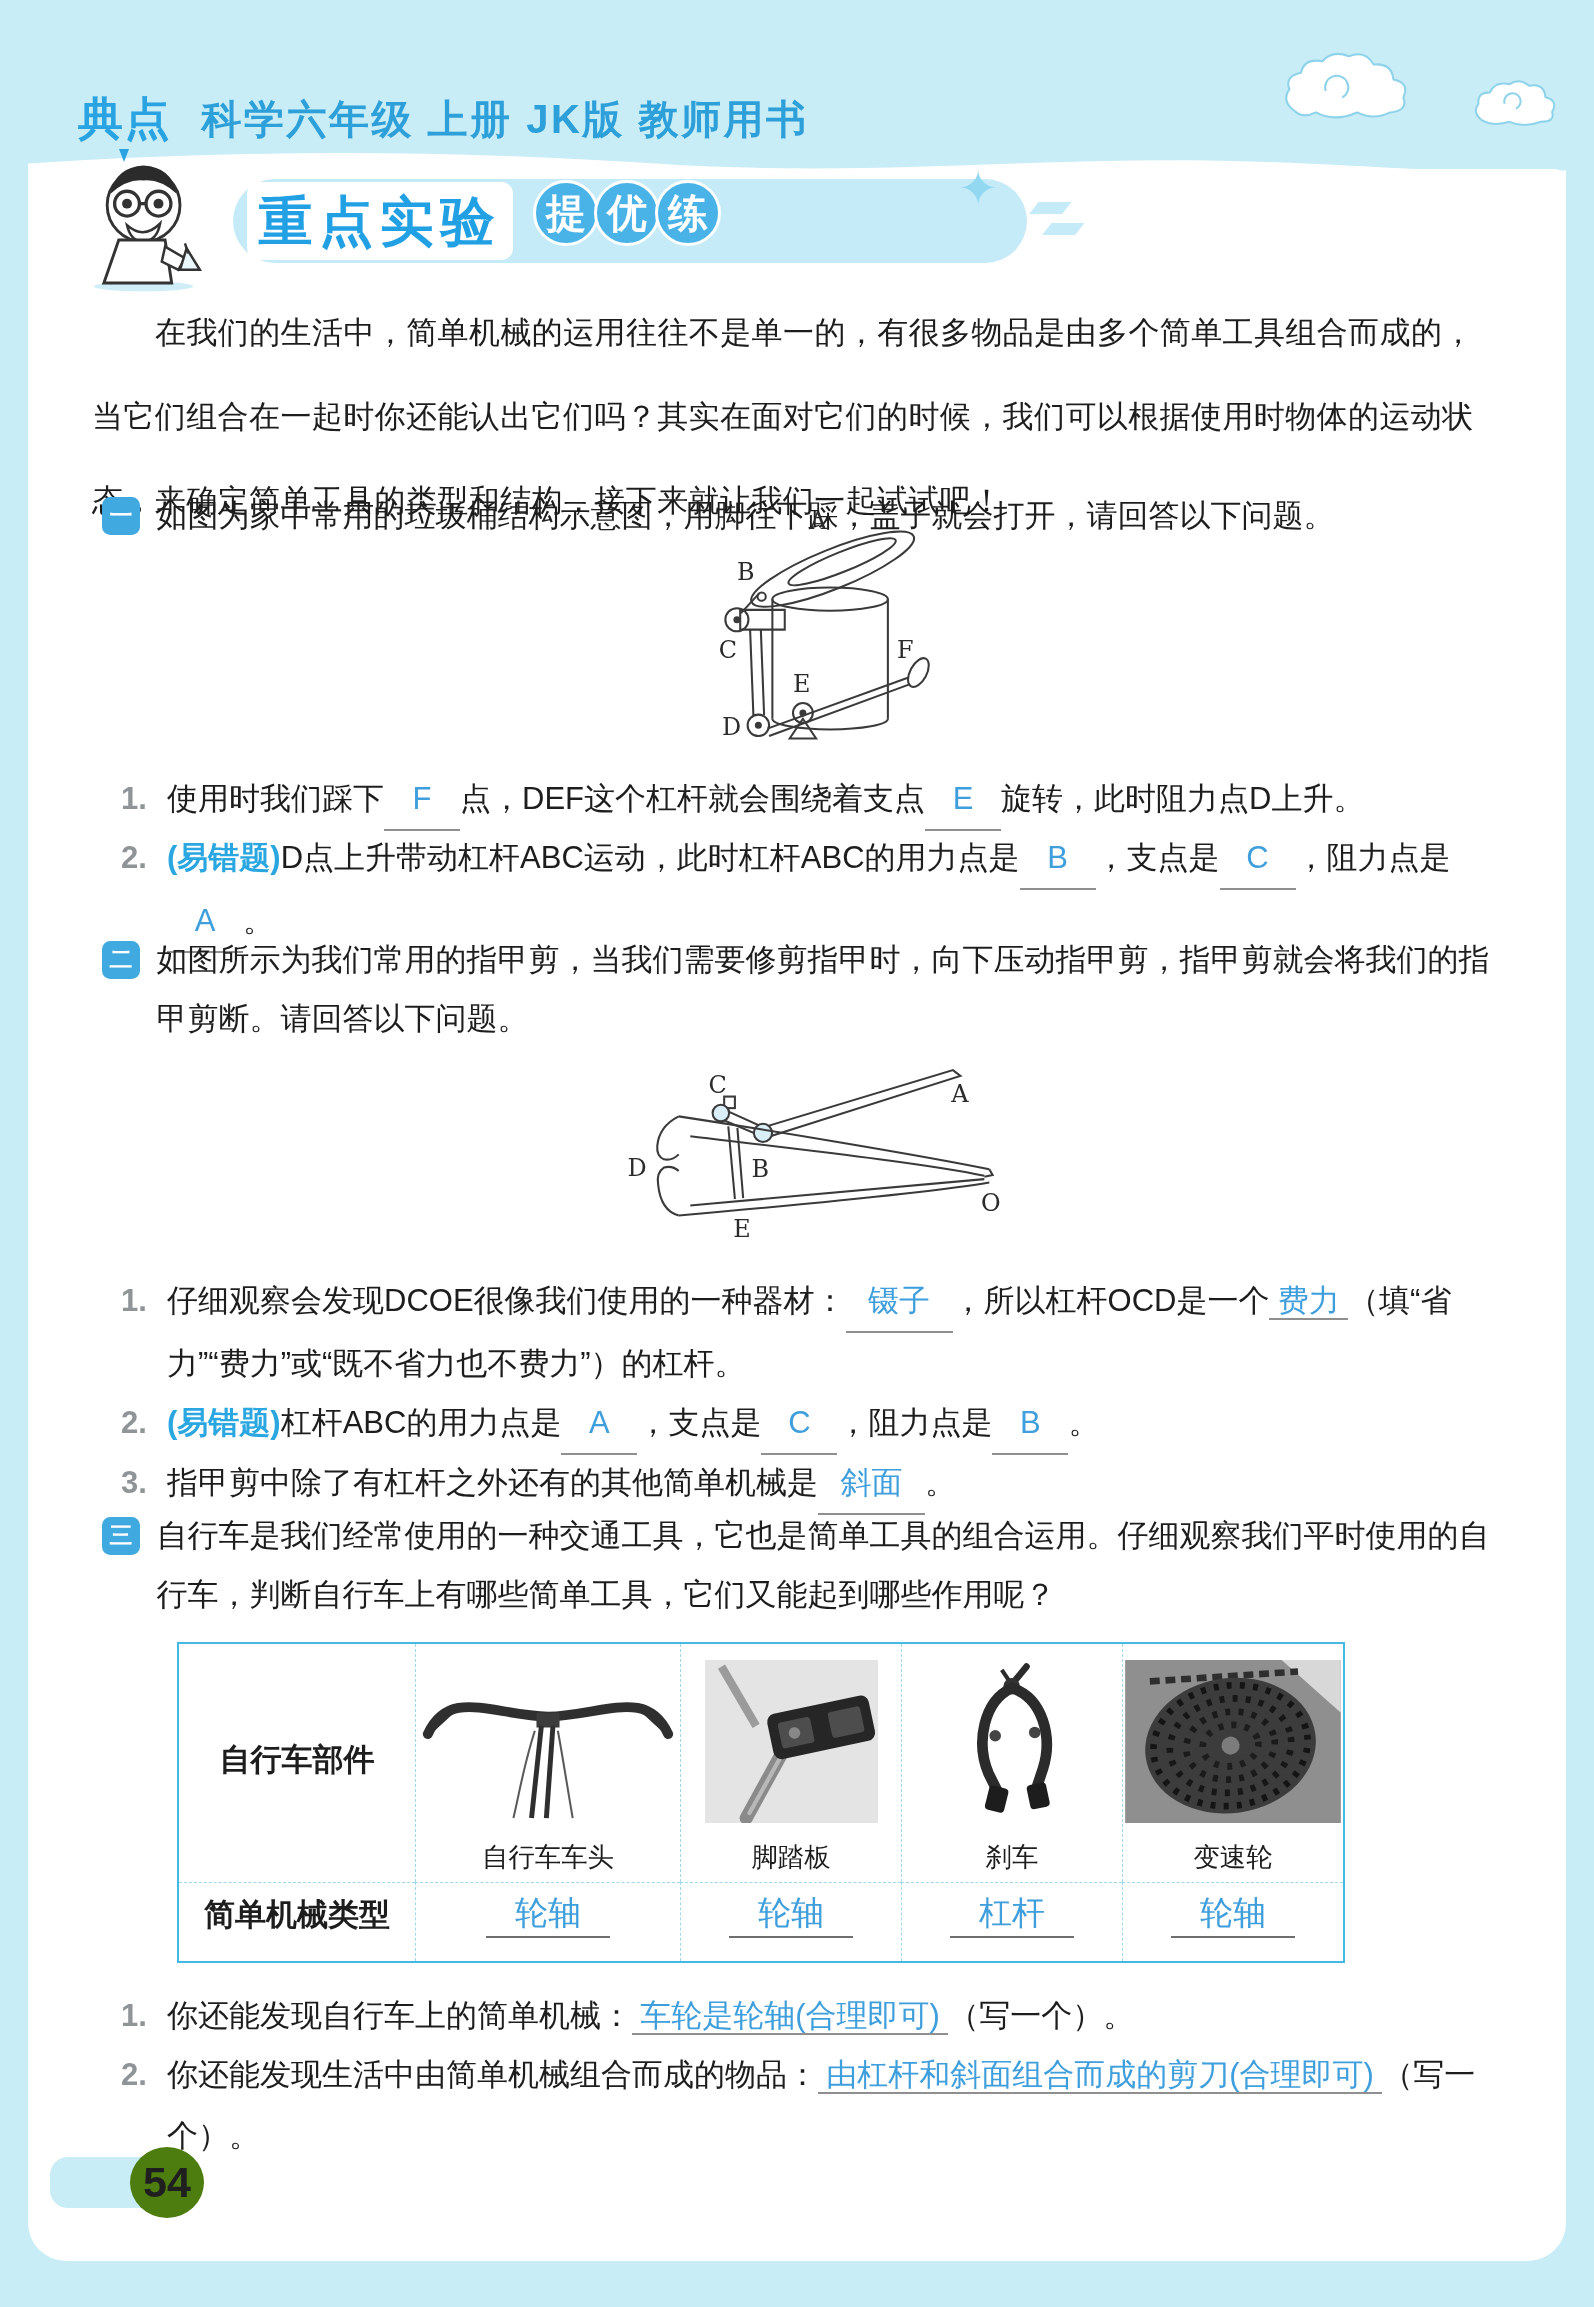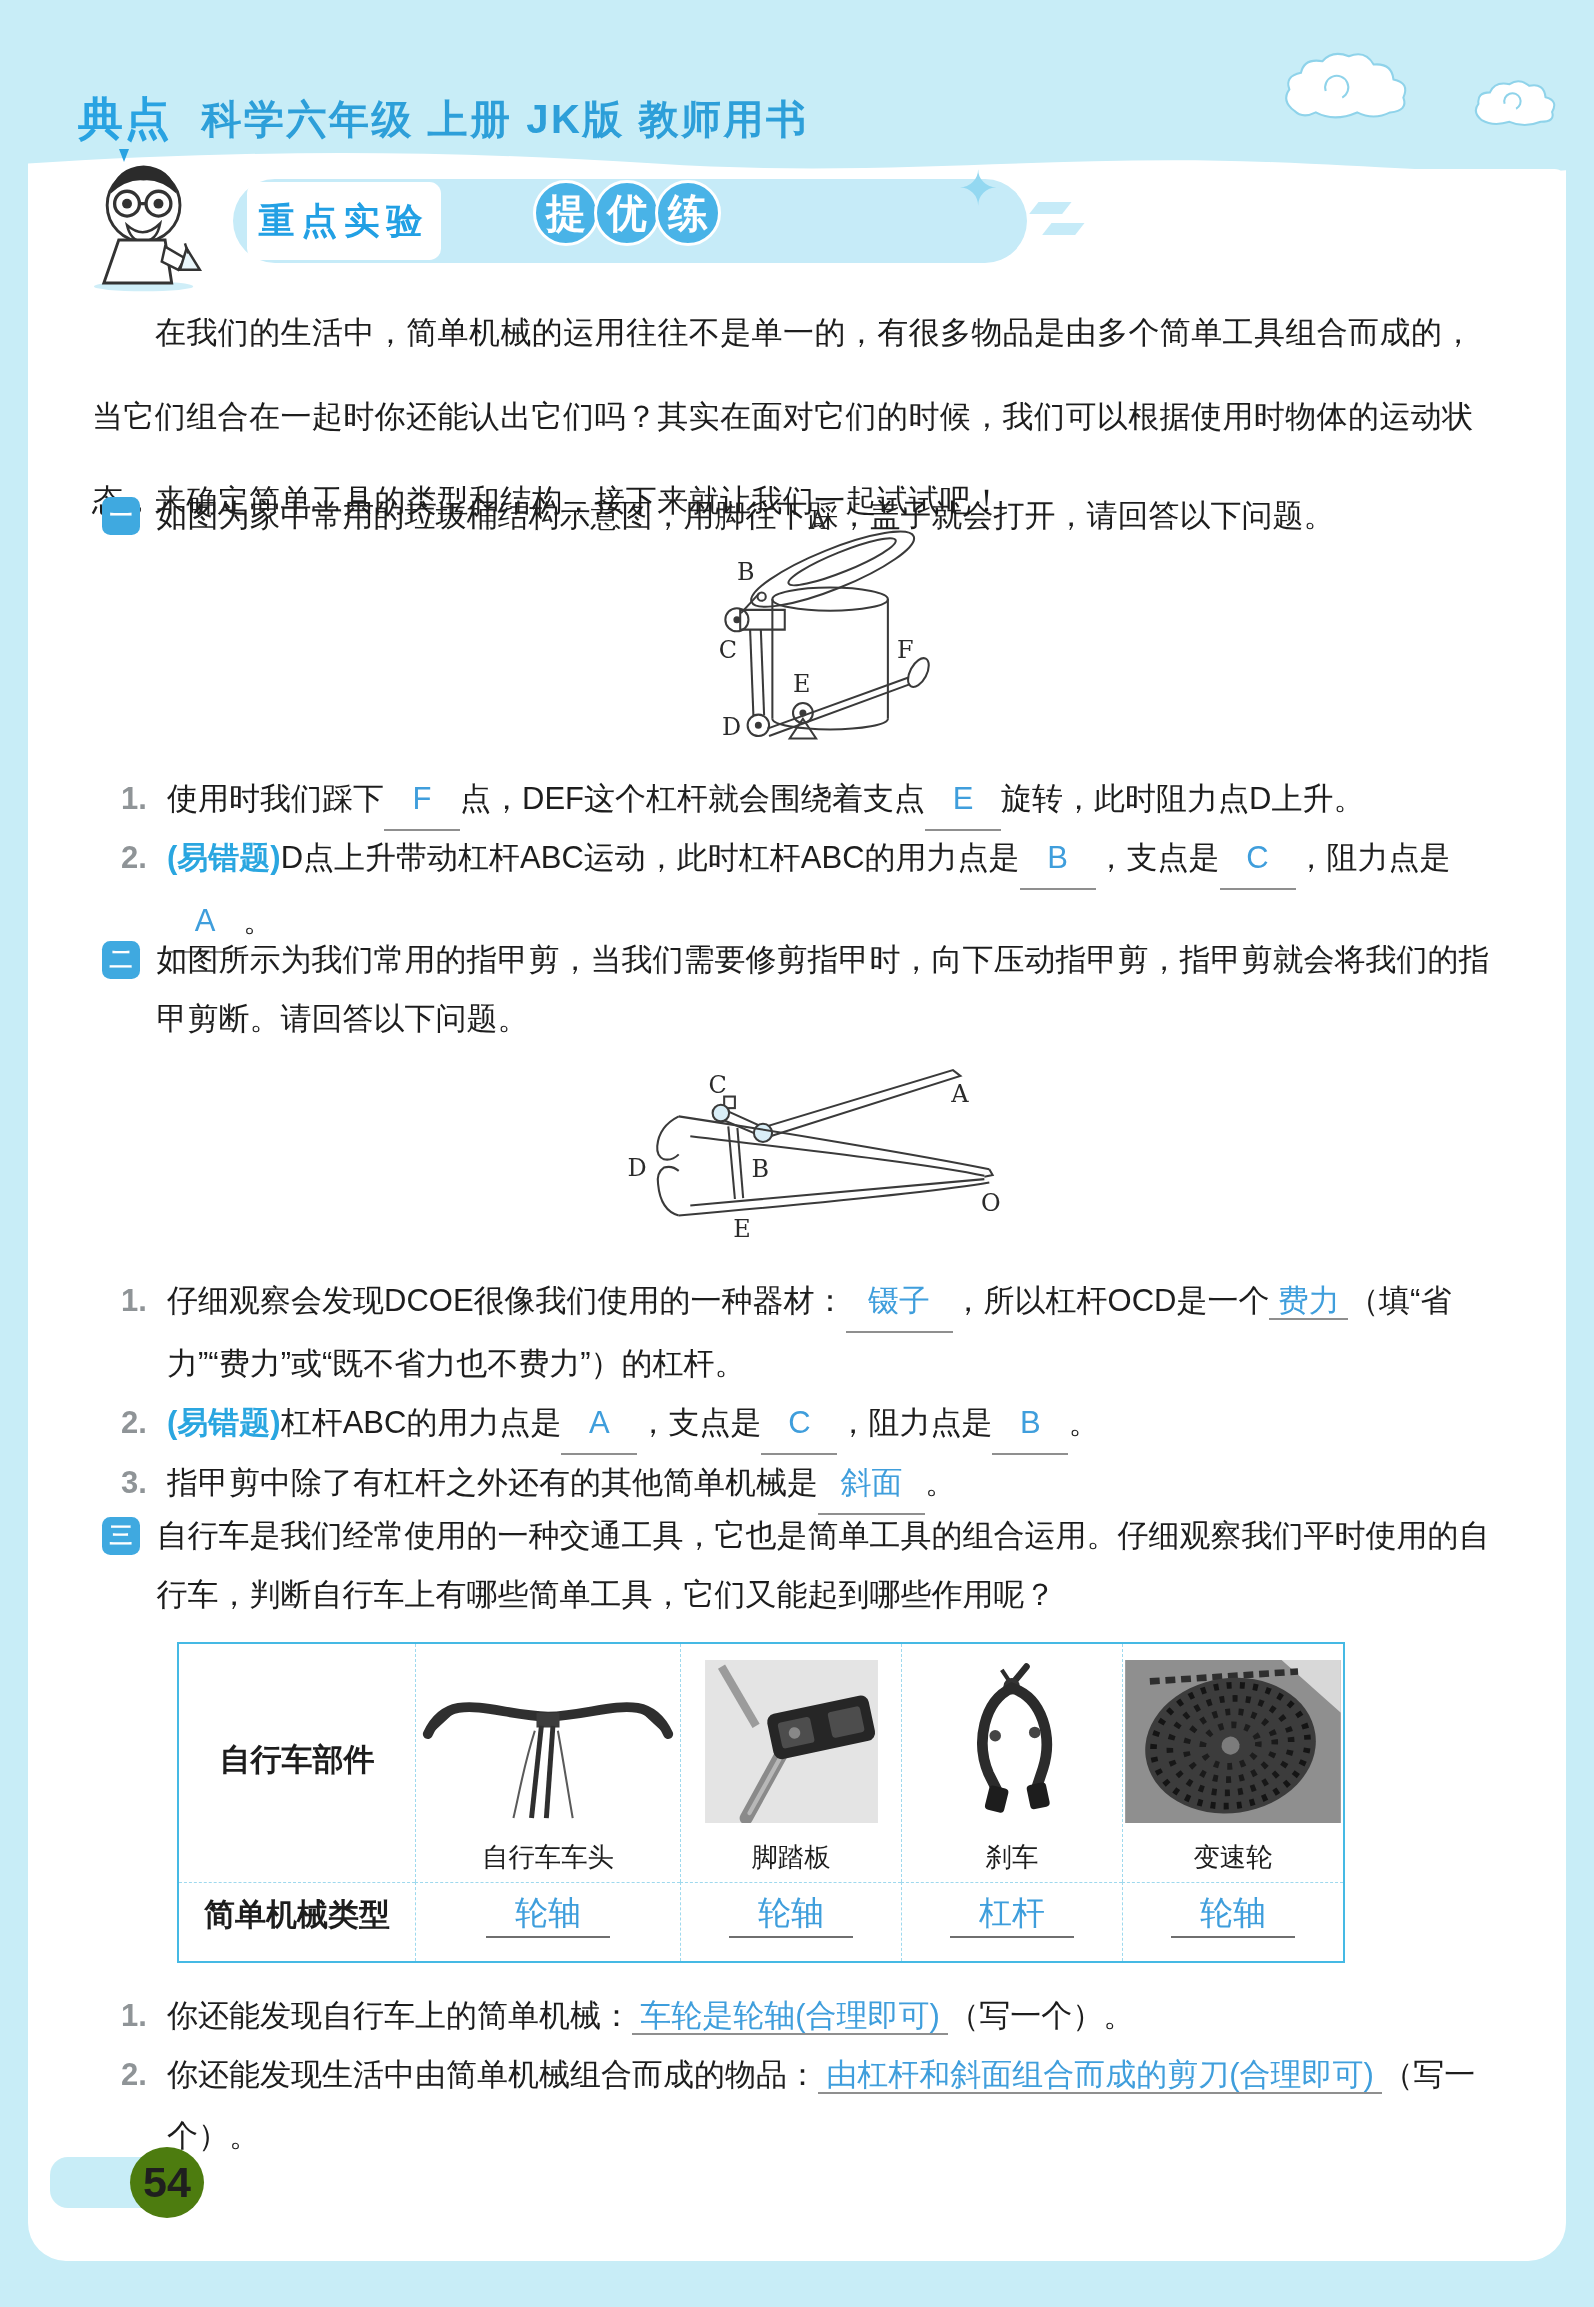--- a/index.html
+++ b/index.html
@@ -25,21 +25,21 @@
   }
   .brand .booktitle { font-size:40px; font-weight:bold; color:#2d9fd9; letter-spacing:2.5px; }
 
   
   .banner { position:absolute; left:79px; top:162px; width:1032px; height:129px; }
   .ribbon { position:absolute; left:154px; top:16.5px; width:794px; height:84px; background:#c6ebf8; border-radius:43px; }
   .ribbon-tail1,.ribbon-tail2 { position:absolute; background:#c6ebf8; width:33px; height:11.6px; transform:skewX(-38deg); }
   .ribbon-tail1 { left:955px; top:40px; } .ribbon-tail2 { left:968px; top:61px; }
   .banner-title {
     position:absolute; left:168px; top:20px; background:#fff; border-radius:11.6px; padding:0 11.6px;
-    font-size:36px; font-weight:bold; color:#22a0e4; letter-spacing:6.6px; line-height:78px;
+    font-size:54px; font-weight:bold; color:#22a0e4; letter-spacing:6.6px; line-height:78px;
   }
   .badges { position:absolute; left:459px; top:18px; display:flex; }
   .badge {
     width:66px; height:66px; border-radius:50%; background:#49b3e7; border:3.3px solid #ffffff;
     color:#fff; font-size:40px; font-weight:bold; display:flex; align-items:center; justify-content:center;
     margin-left:-5px;
   }
   .sparkle { position:absolute; left:879px; top:-1.7px; font-size:48px; color:#93d8f1; }
 
   

